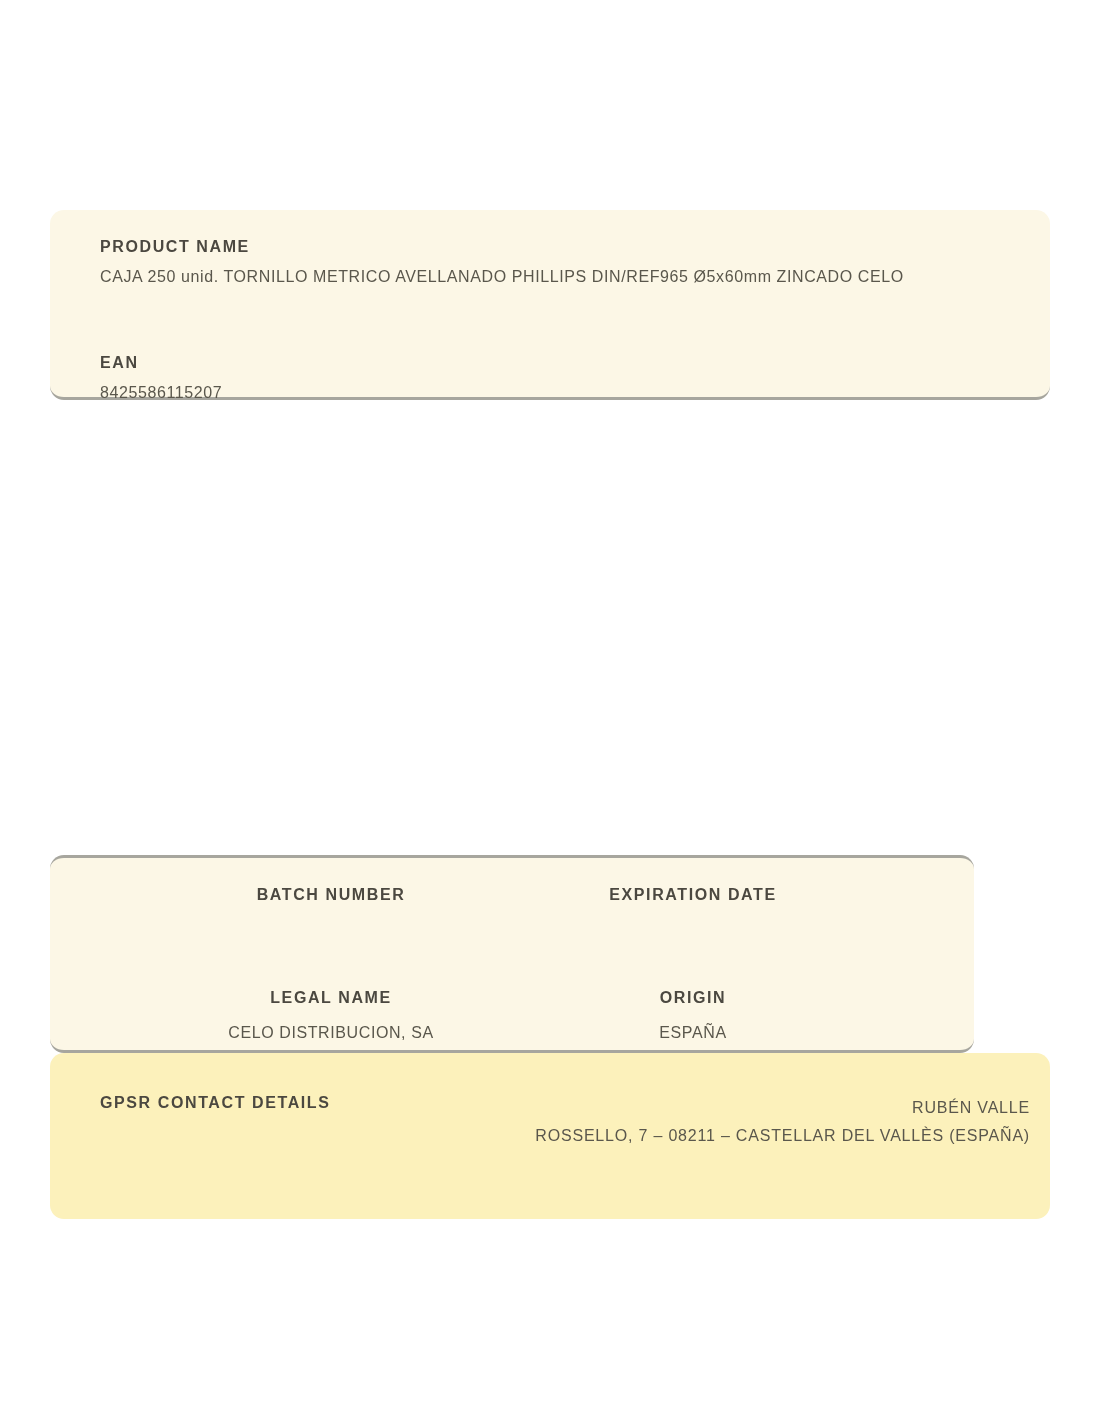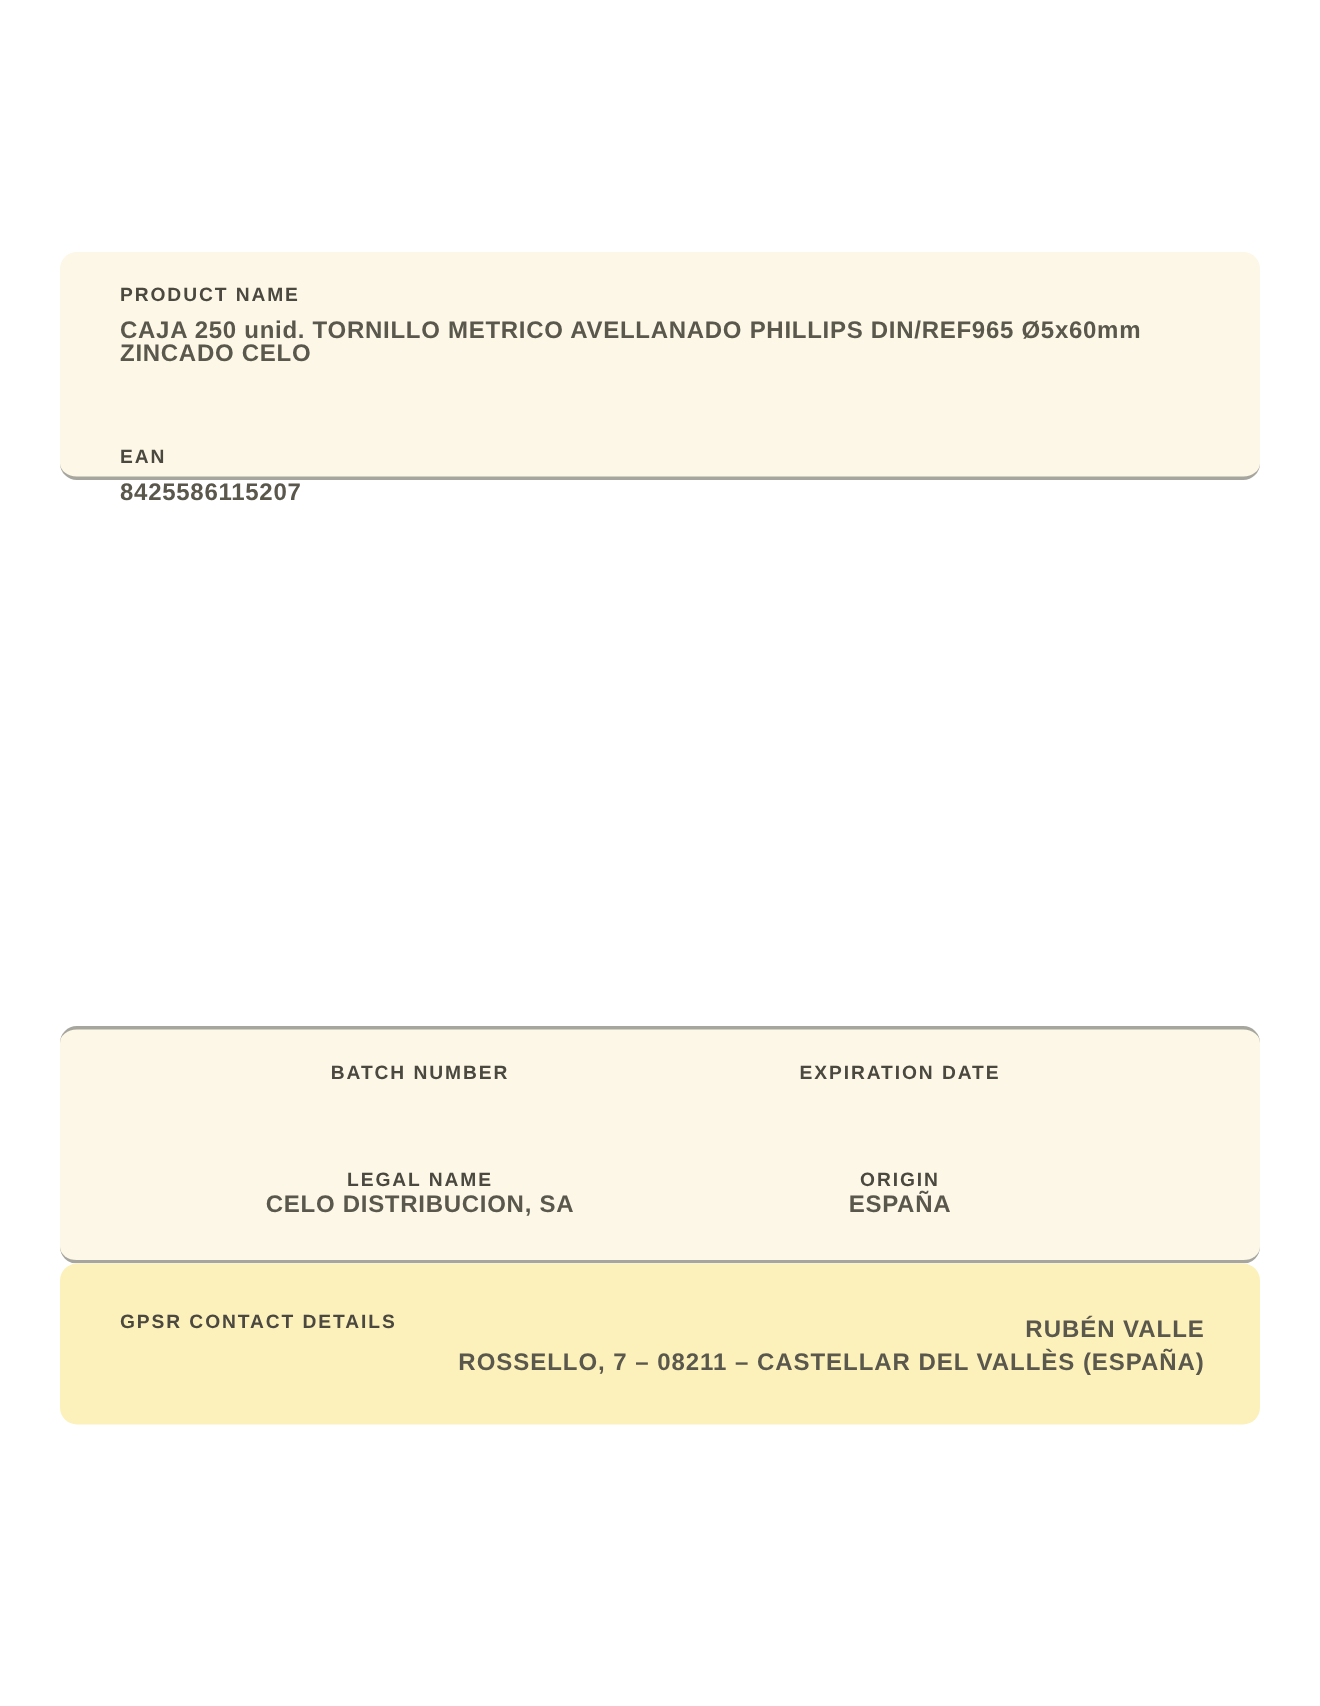--- a/index.html
+++ b/index.html
@@ -20,22 +20,22 @@
 
   
   .label {
     font-size: 16px;
     font-weight: bold;
     letter-spacing: 1.6px;
     color: #4b4840;
     line-height: 18px;
   }
   .value {
-    font-size: 20px;
-    font-weight: bold;
+    font-size: 16px;
+    font-weight: normal;
     letter-spacing: 0.6px;
     color: #5a574c;
     line-height: 19px;
   }
 
   
   .section-product {
     position: absolute;
     left: 50px;
     top: 210px;
@@ -46,44 +46,44 @@
     padding: 28px 50px 0 50px;
   }
   .section-product .value { margin-top: 11px; }
   .section-product .ean-label { margin-top: 68px; }
 
   
   .section-batch {
     position: absolute;
     left: 50px;
     top: 855px;
-    width: 1000px;
+    width: 924px;
     height: 198px;
     background: #fcf7e6;
     border-top: 3px solid #a7a69e;
     border-bottom: 3px solid #a7a69e;
     padding: 28px 100px 0 100px;
   }
   .two-col {
     display: grid;
     grid-template-columns: 1fr 1fr;
     text-align: center;
   }
-  .two-col .cell .value { margin-top: 2px; }
+  .two-col .cell .value { margin-top: 16px; }
   .section-batch .row-2 { margin-top: 69px; }
 
   
   .section-gpsr {
     position: absolute;
     left: 50px;
     top: 1053px;
     width: 1000px;
-    height: 134px;
+    height: 166px;
     background: #fcf1bb;
-    padding: 41px 46px 0 50px;
+    padding: 41px 20px 0 50px;
     display: flex;
     justify-content: space-between;
     align-items: flex-start;
   }
   .gpsr-contact {
     text-align: right;
     margin-left: 42px;
   }
   .gpsr-contact .value {
     line-height: 28px;

